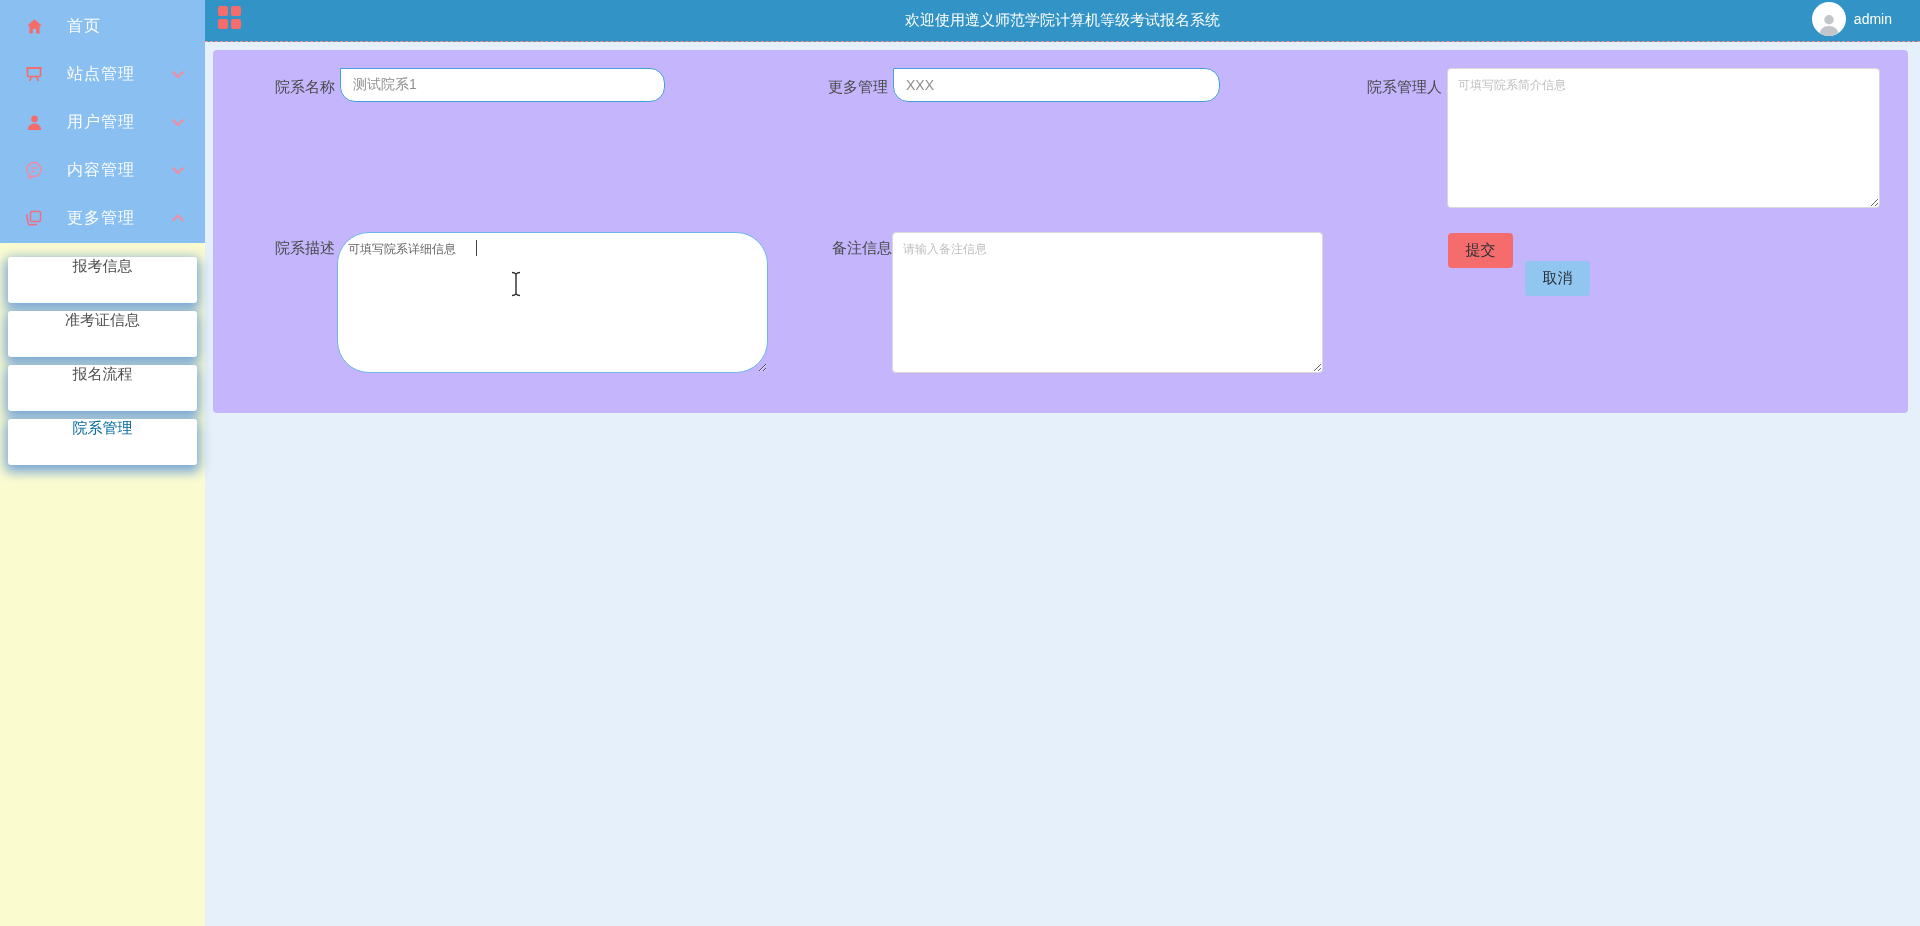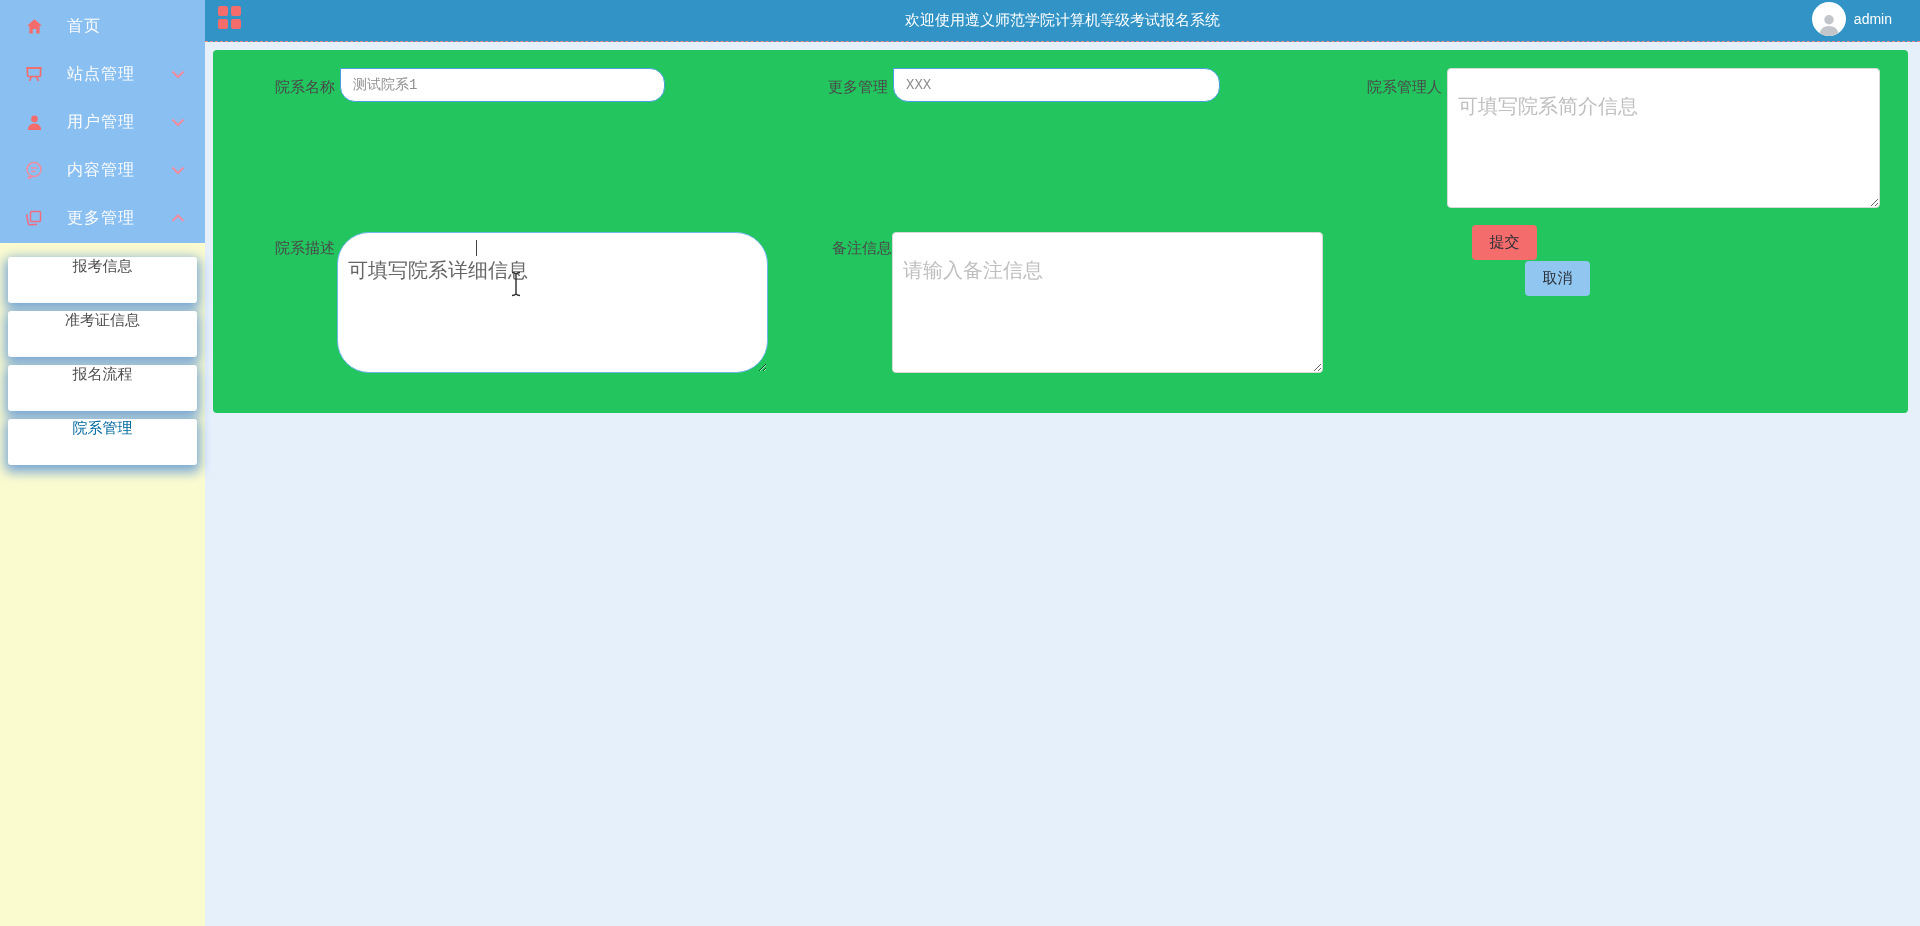--- a/index.html
+++ b/index.html
@@ -35,28 +35,28 @@
   .header-title { width:100%; text-align:center; color:#ffffff; font-size:15px; }
   .header-user { position:absolute; right:28px; top:2px; display:flex; align-items:center;
     cursor:pointer; }
   .avatar { width:34px; height:34px; border-radius:50%; background:#ffffff;
     display:flex; align-items:flex-end; justify-content:center; overflow:hidden; }
   .user-name { color:#ffffff; font-size:14px; margin-left:8px; }
 
   
   .content { position:absolute; left:205px; top:43px; right:0; bottom:0; background:#e6f0fb; }
   .panel { position:absolute; left:8px; top:7px; right:12px; height:363px;
-    background:#22c55e; border-radius:4px; }
+    background:#c4b5fd; border-radius:4px; }
 
   .fld-label { position:absolute; font-size:15px; color:#4a4a4a; text-align:right; width:105px; }
   .txt-input { position:absolute; height:34px; border:1px solid #46a0dc;
     border-radius:0 15px 15px 15px; padding:0 12px; font-size:14px; color:#8f8f8f;
-    outline:none; background:#fff; font-family:Liberation Mono, monospace; }
+    outline:none; background:#fff; font-family:Liberation Sans, sans-serif; }
   textarea { position:absolute; border:1px solid #d9d9d9; border-radius:4px;
-    padding:22px 10px; font-size:20px; color:#666; resize:both; outline:none; background:#fff;
+    padding:7px 10px; font-size:12px; color:#666; resize:both; outline:none; background:#fff;
     font-family:"Liberation Sans","DejaVu Sans",sans-serif; line-height:1.5; }
   textarea::placeholder, .txt-input::placeholder { color:#bfbfbf; }
   textarea.focused { border-color:#6fb6e8;border-radius:32px; }
 
   .btn { position:absolute; width:65px; height:35px; border:none; border-radius:4px;
     font-size:15px; color:#2b2f36; cursor:pointer;
     font-family:"Liberation Sans","DejaVu Sans",sans-serif; }
   .btn-submit { background:#F56C6C; }
   .btn-cancel { background:#90C6F0;margin-top:28px; }
 
@@ -182,20 +182,20 @@
     <label class="fld-label" style="left:1124px; top:28px;">院系管理人</label>
     <textarea style="left: 1234px; top: 18px; width: 433px; height: 140px;" placeholder="可填写院系简介信息"></textarea>
 
     <label class="fld-label" style="left:17px; top:189px;">院系描述</label>
     <textarea class="focused" style="left: 124px; top: 182px; width: 431px; height: 141px;">可填写院系详细信息</textarea>
     <div class="caret" style="left:263px; top:190px;"></div>
 
     <label class="fld-label" style="left:574px; top:189px;">备注信息</label>
     <textarea style="left: 679px; top: 182px; width: 431px; height: 141px;" placeholder="请输入备注信息"></textarea>
 
-    <button class="btn btn-submit" style="left:1235px; top:175px;margin-left:24px;">提交</button>
+    <button class="btn btn-submit" style="left:1235px; top:183px;">提交</button>
     <button class="btn btn-cancel" style="left:1312px; top:183px;">取消</button>
   </div>
 </div>
 
 <svg class="mouse-cursor" style="left:509px; top:271px;" width="14" height="26" viewBox="0 0 14 26">
   <path d="M3 1.5 Q5.5 1.5 7 3 Q8.5 1.5 11 1.5 M7 3 V23 M3 24.5 Q5.5 24.5 7 23 Q8.5 24.5 11 24.5" fill="none" stroke="#2b2b2b" stroke-width="1.4"></path>
 </svg>
 
 </body></html>

